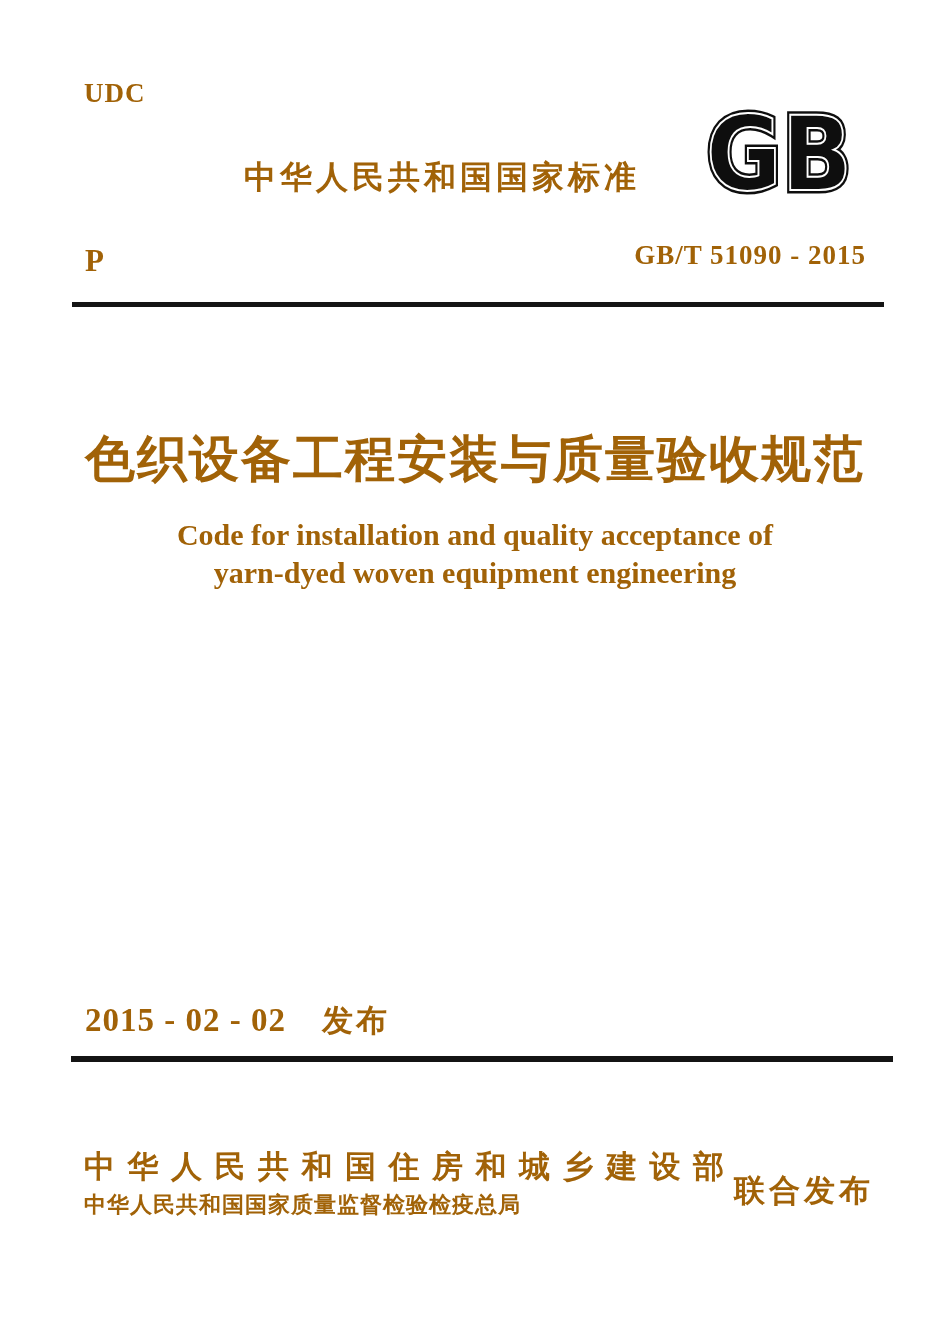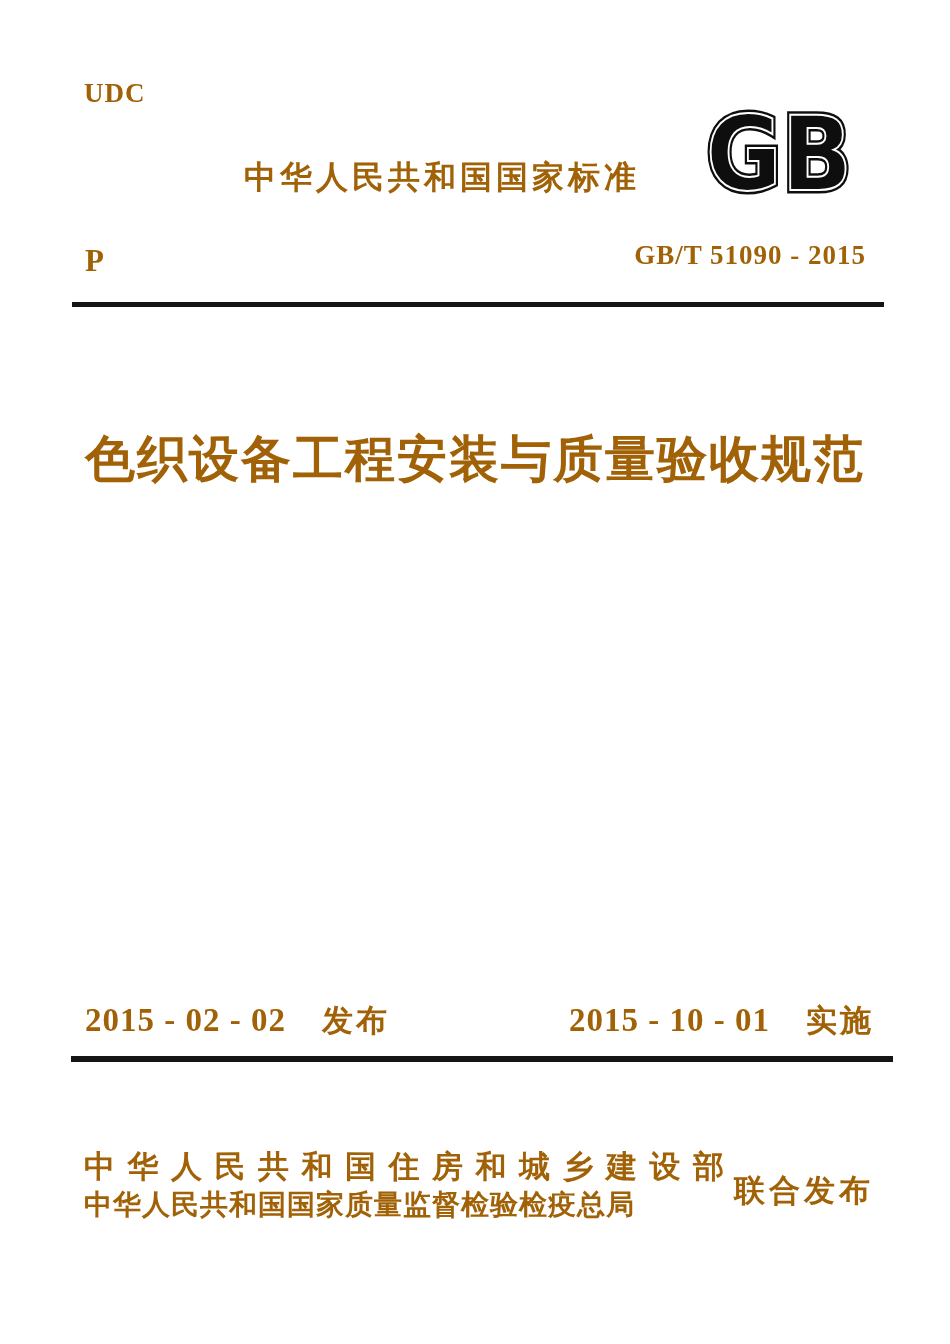--- a/index.html
+++ b/index.html
@@ -67,21 +67,21 @@
   .date-label{
     font-weight:bold;font-size:31px;letter-spacing:3px;
     margin-left:36px;
   }
   .publishers{position:absolute;left:84px;top:1148px;}
   .pub-line1{
     font-weight:bold;font-size:31px;letter-spacing:12.5px;
     line-height:38px;white-space:nowrap;text-align:right;
   }
   .pub-line2{
-    font-weight:bold;font-size:28px;letter-spacing:1px;
+    font-weight:bold;font-size:22px;letter-spacing:1px;
     line-height:38px;white-space:nowrap;
   }
   .joint{
     position:absolute;right:76px;top:1170px;
     font-weight:bold;font-size:31px;letter-spacing:4px;text-align:center;
   }
 </style>
 </head>
 <body>
 
@@ -97,29 +97,29 @@
   </svg>
 
   <div class="p-code">P</div>
 
   <div class="std-number">GB/T 51090 - 2015</div>
 
   <div class="rule rule-top"></div>
 
   <h1 class="title-zh">色织设备工程安装与质量验收规范</h1>
 
+  <div class="title-en">
+    <div>Code for installation and quality acceptance of</div>
+    <div>yarn-dyed woven equipment engineering</div>
+  </div>
 
   <div class="dates-row">
     <div class="date-group">
       <span class="date-num">2015 - 02 - 02</span>
       <span class="date-label">发布</span>
-    </div>
-    <div class="date-group">
-      <span class="date-num">2015 - 10 - 01</span>
-      <span class="date-label">实施</span>
     </div>
   </div>
 
   <div class="rule rule-bottom"></div>
 
   <div class="publishers">
     <div class="pub-line1">中华人民共和国住房和城乡建设部</div>
     <div class="pub-line2">中华人民共和国国家质量监督检验检疫总局</div>
   </div>
 

